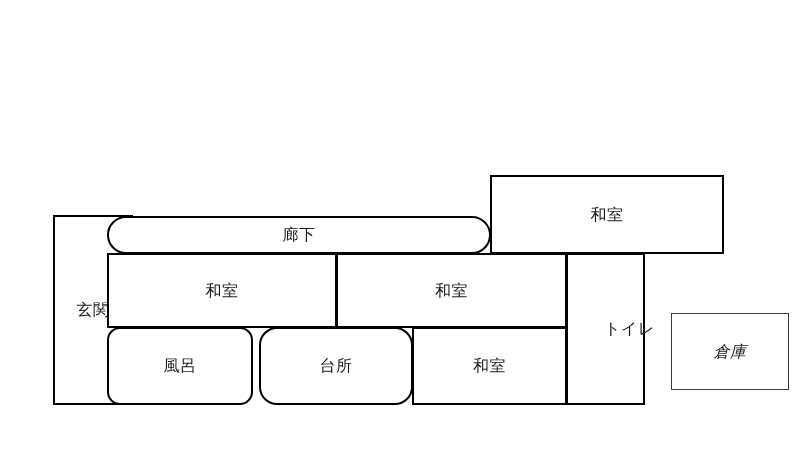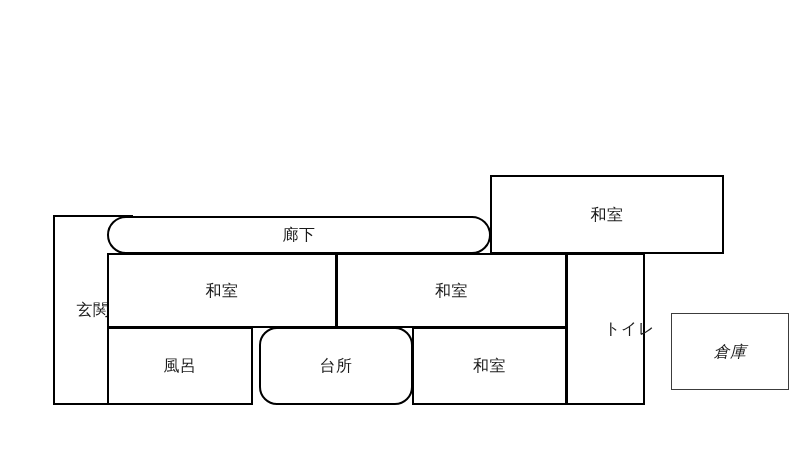--- a/index.html
+++ b/index.html
@@ -65,21 +65,21 @@
   </div>
 
   <div class="room" style="left:107px; top:253px; width:230px; height:75px;">
     <span class="room-label">和室</span>
   </div>
 
   <div class="room" style="left:336px; top:253px; width:231px; height:75px;">
     <span class="room-label">和室</span>
   </div>
 
-  <div class="room" style="left:107px; top:327px; width:146px; height:78px;">
+  <div class="room" style="left:107px; top:327px; width:146px; height:78px;border-radius:13px;">
     <span class="room-label">風呂</span>
   </div>
 
   <div class="room" style="left:259px; top:327px; width:154px; height:78px;border-radius:18px;">
     <span class="room-label">台所</span>
   </div>
 
   <div class="room" style="left:412px; top:327px; width:155px; height:78px;">
     <span class="room-label">和室</span>
   </div>

